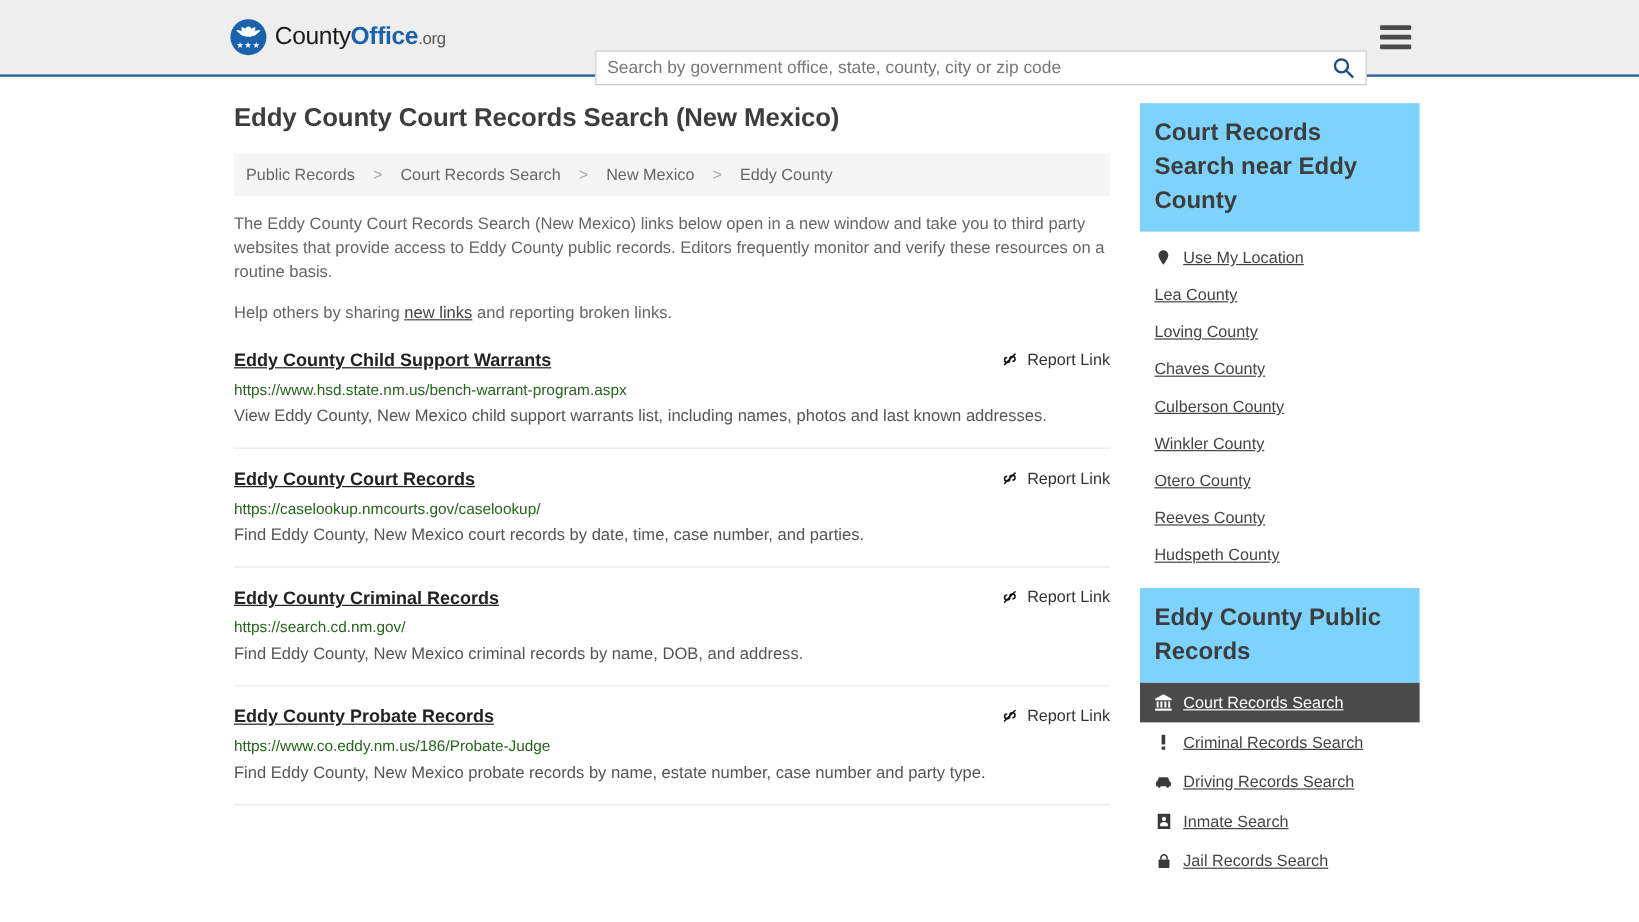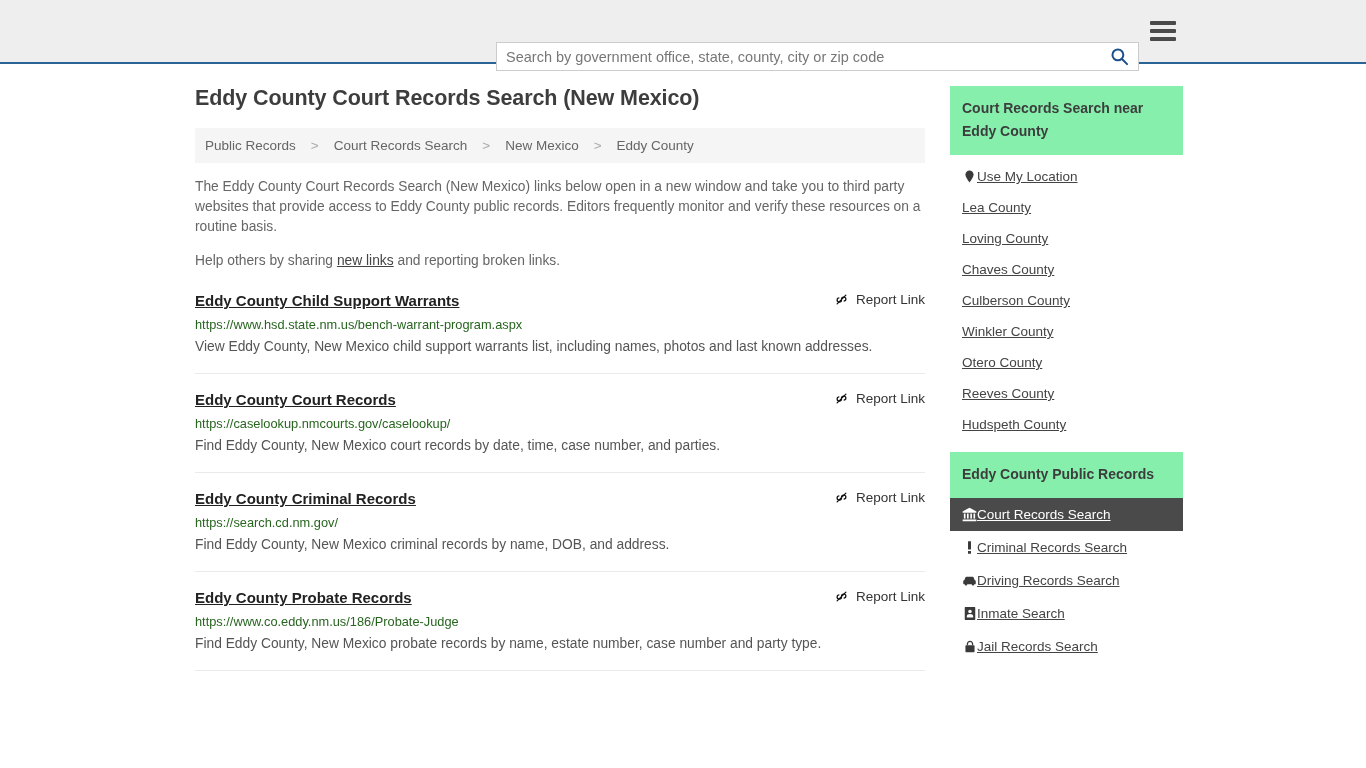--- a/index.html
+++ b/index.html
@@ -198,31 +198,32 @@
   .result-desc {
     font-size: 13.8px;
     color: #555555;
     line-height: 24px;
     margin-top: 2px;
   }
 
   
   .side-box { margin-bottom: 12px; }
   .side-head {
-    background: #86efac;
+    background: #7dd3fc;
     padding: 11px 12px 12px 12px;
-    font-size: 14px;
+    font-size: 20px;
     font-weight: bold;
     color: #3d3d3d;
-    line-height: 23px;
+    line-height: 28px;
   }
   .side-list { padding-top: 6px; }
   .side-item {
     display: flex;
     align-items: center;
+    gap: 9px;
     padding: 8px 12px;
     cursor: pointer;
   }
   .side-item .lbl {
     font-size: 13.5px;
     color: #444444;
     text-decoration: underline;
   }
   .side-item .ico {
     width: 15px; height: 15px;
@@ -236,20 +237,29 @@
   }
   .side-item.active .lbl { color: #ffffff; }
   .side-item.active .ico { color: #ffffff; }
   .side-list.nav-list { padding-top: 0; }
   .side-list.nav-list .side-item { padding: 9px 12px; }
 </style>
 </head>
 <body>
 
 <header class="site-header">
+  <a class="logo-wrap">
+    <span class="logo-mark">
+      <svg class="eagle" viewBox="0 0 24 12" fill="currentColor" aria-hidden="true">
+        <path d="M12 1.2 C10.6 1.2 9.6 2.2 9.3 3.3 L7.2 2.1 C6.4 1.6 5.5 2.1 5.6 2.9 L6.1 5.2 L2.2 4.3 C1.4 4.1 0.9 4.9 1.5 5.5 L4.4 8.1 C6.2 9.7 8.9 10.6 12 10.6 C15.1 10.6 17.8 9.7 19.6 8.1 L22.5 5.5 C23.1 4.9 22.6 4.1 21.8 4.3 L17.9 5.2 L18.4 2.9 C18.5 2.1 17.6 1.6 16.8 2.1 L14.7 3.3 C14.4 2.2 13.4 1.2 12 1.2 Z"></path>
+      </svg>
+      <span class="stars">★★★</span>
+    </span>
+    <span class="logo-text"><span>County</span><span class="b">Office</span><span class="org">.org</span></span>
+  </a>
 
   <div class="search-wrap">
     <input class="search-input" type="text" placeholder="Search by government office, state, county, city or zip code" style="">
     <button class="search-btn">
       <svg width="19" height="19" viewBox="0 0 20 20" fill="none" stroke="currentColor" stroke-width="2.1">
         <circle cx="8.3" cy="8.3" r="5.7"></circle>
         <line x1="12.6" y1="12.6" x2="18" y2="18" stroke-linecap="round"></line>
       </svg>
     </button>
   </div>

